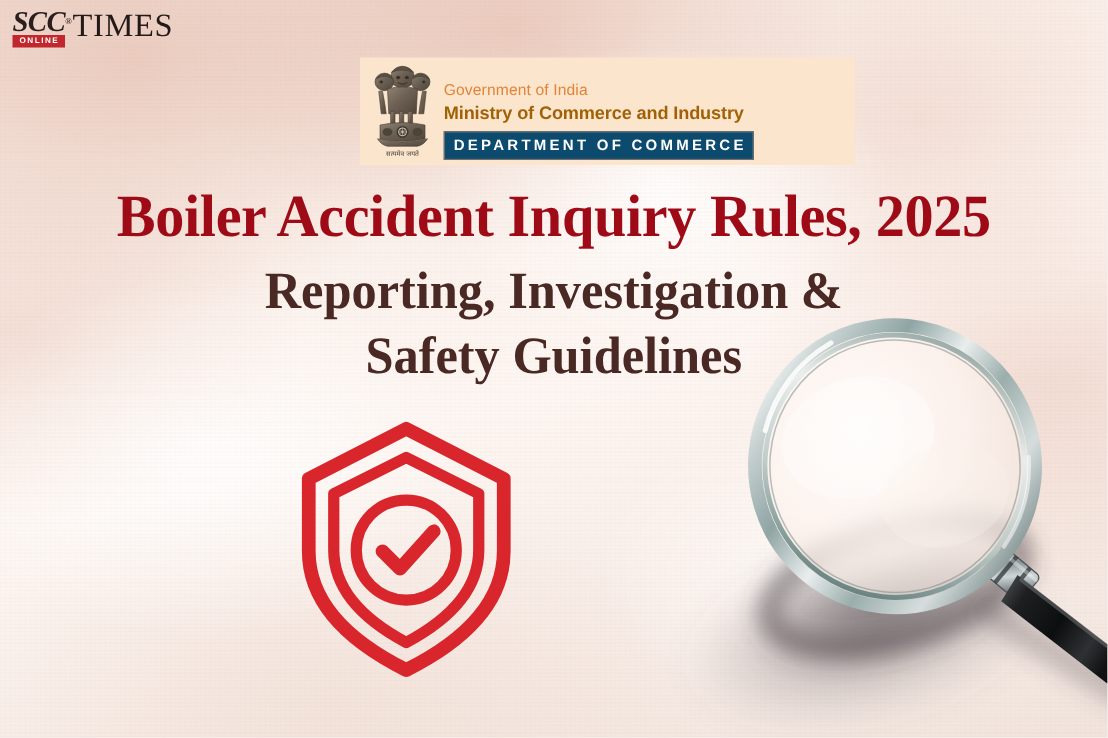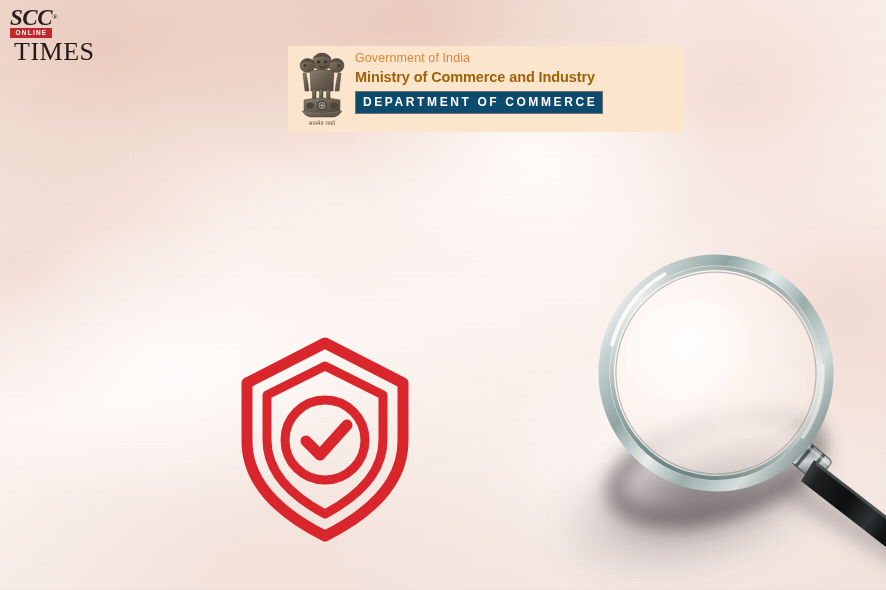--- a/index.html
+++ b/index.html
@@ -50,21 +50,20 @@
     background-image:
       repeating-linear-gradient(0deg, rgba(190,150,135,0.08) 0 1px, rgba(0,0,0,0) 1px 3px),
       repeating-linear-gradient(90deg, rgba(190,150,135,0.07) 0 1px, rgba(0,0,0,0) 1px 4px);
   }
 
   
   .logo {
     position:absolute; left:10px; top:7px;
     display:flex; align-items:flex-start;
     z-index: 40;
-    flex-direction: column;
   }
   .logo-scc {
     position:relative;
     display:flex; flex-direction:column; align-items:center;
     margin-right:2px;
   }
   .logo-scc-main {
     font-family:"Liberation Serif","DejaVu Serif",serif;
     font-style:italic; font-weight:bold;
     font-size:23px; line-height:21px;
@@ -93,21 +92,21 @@
     letter-spacing:0.5px;
     margin-left:4px; margin-top:1px;
   }
 
   
   .gov-card {
     position:absolute;
     left:288px; top:46px;
     width:396px; height:86px;
     background:#fbe6cd;
-    display:flex; align-items:flex-start;
+    display:flex; align-items:flex-end;
     padding:4px 24px 4px 7px;
     z-index: 30;
   }
   .emblem {
     width:54px; height:78px;
     flex:0 0 54px;
     display:flex; align-items:center; justify-content:center;
   }
   .emblem svg { display:block; }
   .gov-text {
@@ -360,20 +359,27 @@
         <text x="27" y="74.5" text-anchor="middle" font-family="'Liberation Sans','DejaVu Sans',sans-serif" font-size="5.4" fill="#4e453a">सत्यमेव जयते</text>
       </svg>
     </div>
     <div class="gov-text">
       <div class="gov-line1">Government of India</div>
       <div class="gov-line2">Ministry of Commerce and Industry</div>
       <div class="gov-bar">DEPARTMENT OF COMMERCE</div>
     </div>
   </div>
 
+  <div class="titles">
+    <div class="title-main">Boiler Accident Inquiry Rules, 2025</div>
+    <div class="title-sub">
+      <span class="title-sub-l2">Reporting, Investigation &amp;</span>
+      <span class="title-sub-l2">Safety Guidelines</span>
+    </div>
+  </div>
 
   <div class="shield">
     <svg viewBox="0 0 170 205" xmlns="http://www.w3.org/2000/svg">
       <g fill="none" stroke="#d8262c" stroke-linejoin="round" stroke-linecap="round">
 
         <path d="M85 6 L163 46 L163 104 Q163 160 85 199 Q7 160 7 104 L7 46 Z" stroke-width="11"></path>
 
         <path d="M85 29 L143 58 L143 103 Q143 146 85 177 Q27 146 27 103 L27 58 Z" stroke-width="9"></path>
 
         <circle cx="85" cy="103" r="40" stroke-width="9"></circle>

